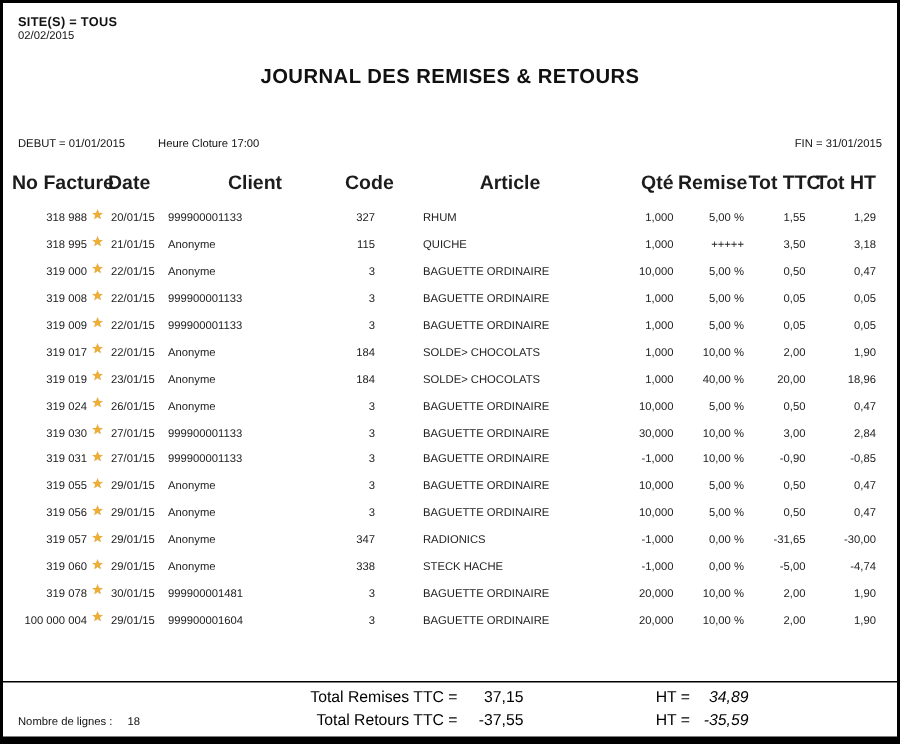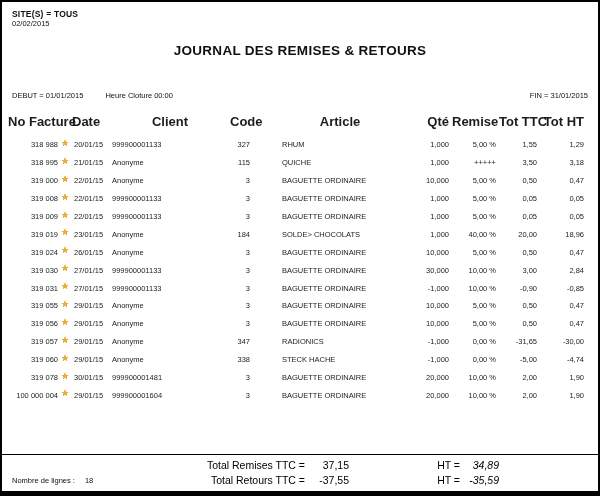--- a/index.html
+++ b/index.html
@@ -76,21 +76,21 @@
 
   <div class="top-row">
     <span class="site-label">SITE(S) = TOUS</span>
     <span class="print-date">02/02/2015</span>
   </div>
 
   <div class="title">JOURNAL DES REMISES &amp; RETOURS</div>
 
   <div class="range-row">
     <span>DEBUT = 01/01/2015</span>
-    <span class="heure">Heure Cloture 00:00</span>
+    <span class="heure">Heure Cloture 17:00</span>
     <span class="spacer"></span>
     <span>FIN = 31/01/2015</span>
   </div>
 
   <table>
     <colgroup>
       <col class="c-no">
         <col class="c-star">
         <col class="c-date">
         <col class="c-client">
@@ -170,20 +170,32 @@
           <td class="date">22/01/15</td>
           <td class="client">999900001133</td>
           <td class="code">3</td>
           <td class="article">BAGUETTE ORDINAIRE</td>
           <td class="qte">1,000</td>
           <td class="remise">5,00 %</td>
           <td class="ttc">0,05</td>
           <td class="ht">0,05</td>
         </tr>
         <tr>
+          <td class="no">319 017</td>
+          <td class="star-cell"><span class="star">★</span></td>
+          <td class="date">22/01/15</td>
+          <td class="client">Anonyme</td>
+          <td class="code">184</td>
+          <td class="article">SOLDE&gt; CHOCOLATS</td>
+          <td class="qte">1,000</td>
+          <td class="remise">10,00 %</td>
+          <td class="ttc">2,00</td>
+          <td class="ht">1,90</td>
+        </tr>
+        <tr>
           <td class="no">319 019</td>
           <td class="star-cell"><span class="star">★</span></td>
           <td class="date">23/01/15</td>
           <td class="client">Anonyme</td>
           <td class="code">184</td>
           <td class="article">SOLDE&gt; CHOCOLATS</td>
           <td class="qte">1,000</td>
           <td class="remise">40,00 %</td>
           <td class="ttc">20,00</td>
           <td class="ht">18,96</td>

